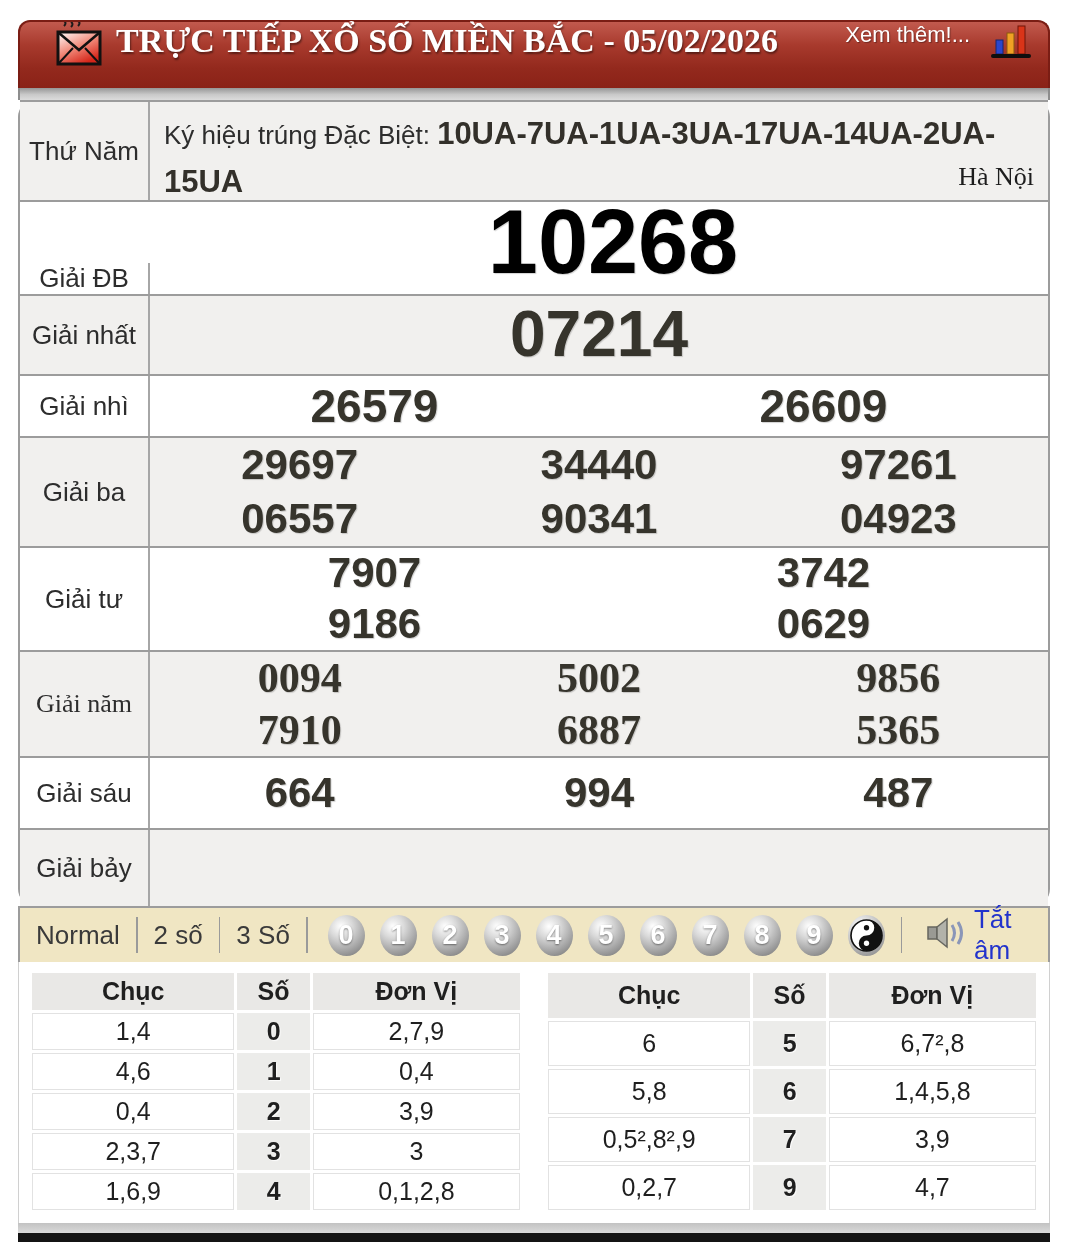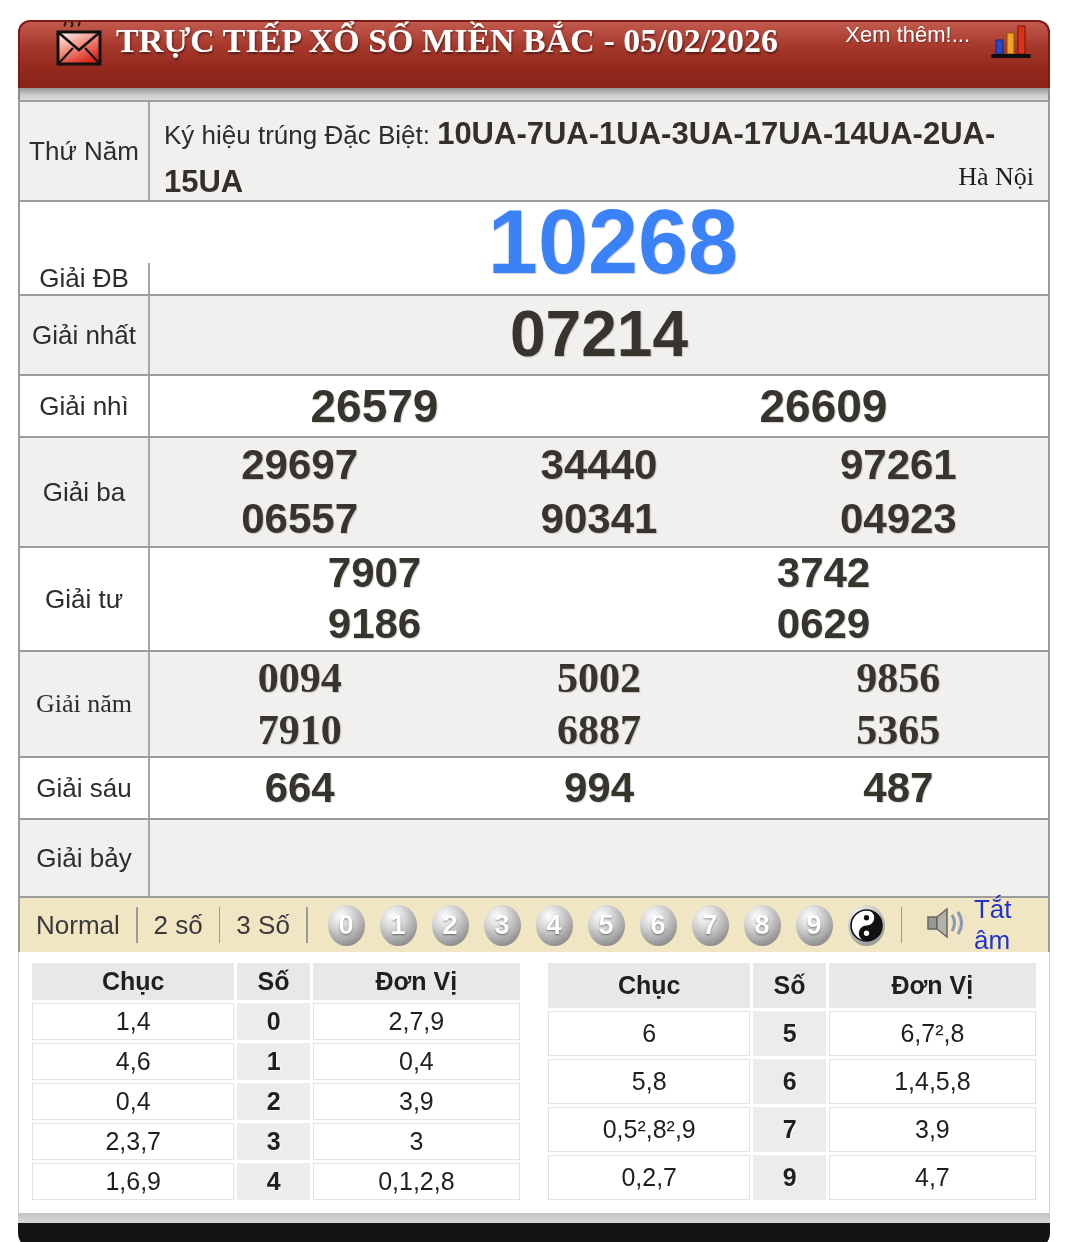--- a/index.html
+++ b/index.html
@@ -40,21 +40,21 @@
   .chart-icon { margin-left: 18px; cursor: pointer; }
 
   .bevel {
     height: 12px;
     background: linear-gradient(180deg, #969696 0%, #c9c9c9 55%, #dcdcdc 100%);
     border-left: 2px solid #8d8d8d;
     border-right: 2px solid #8d8d8d;
   }
 
   
-  .results { border-left: 2px solid #9c9c9c; border-right: 2px solid #9c9c9c; }
+  .results { border-left: 2px solid #9c9c9c; border-right: 2px solid #9c9c9c; border-radius: 17px; }
   .row { display: flex; border-top: 2px solid #9c9c9c; background: #ffffff; }
   .row.shade { background: #f1f0ee; }
   .row-label {
     width: 130px;
     flex: 0 0 130px;
     display: flex;
     align-items: center;
     justify-content: center;
     font-size: 26px;
     color: #2d2d2d;
@@ -73,24 +73,24 @@
     text-shadow: 1px 1px 1px rgba(0,0,0,0.18);
     line-height: 1.15;
   }
   .row-thu   { height: 100px; }
   .row-db    { height: 94px; align-items: flex-end; }
   .row-nhat  { height: 80px; }
   .row-nhi   { height: 62px; }
   .row-ba    { height: 110px; }
   .row-tu    { height: 104px; }
   .row-nam   { height: 106px; font-family: Liberation Serif, serif; }
-  .row-sau   { height: 62px; }
+  .row-sau   { height: 72px; }
   .row-bay   { height: 78px; }
 
-  .num-db   { font-size: 90px; color: #3b82f6; margin-left: 28px; }
+  .num-db   { font-size: 90px; color: #000000; margin-left: 28px; }
   .num-nhat { font-size: 64px; }
   .num-nhi  { font-size: 46px; }
   .num-mid  { font-size: 42px; }
   .num-bay  { font-size: 58px; color: #a01b0f; }
 
   
   .sign-content {
     flex: 1;
     position: relative;
     padding: 8px 40px 6px 14px;

